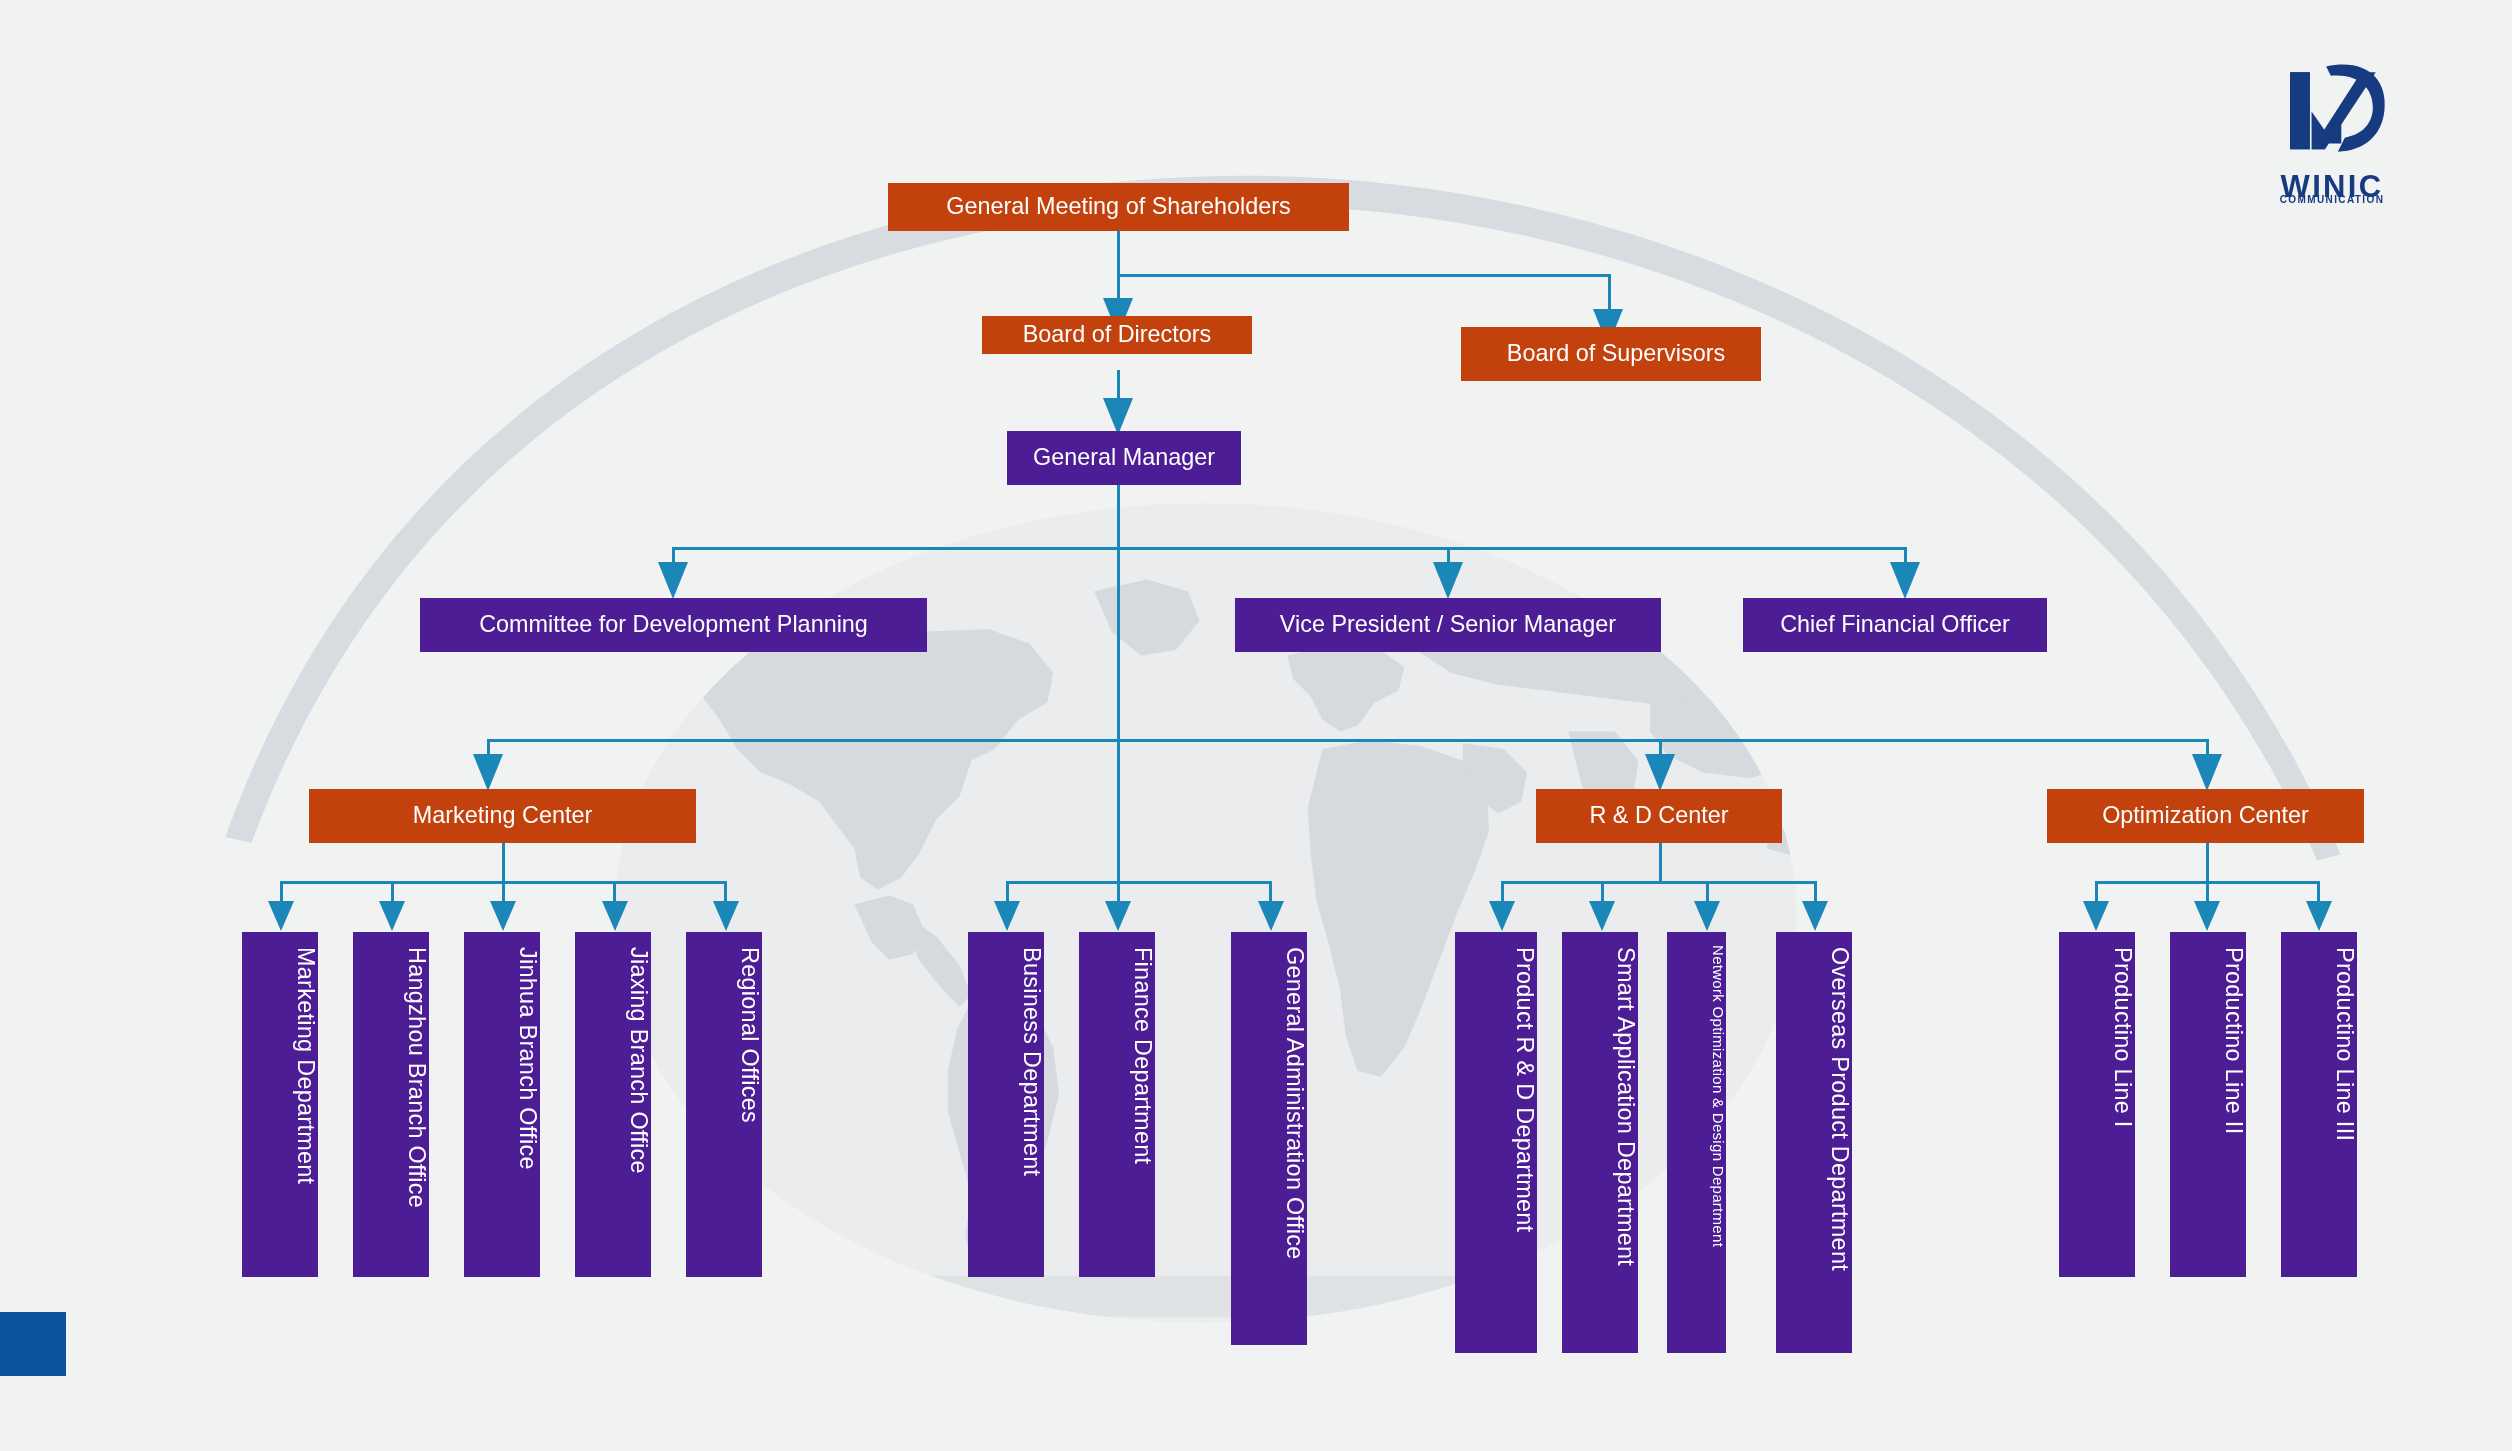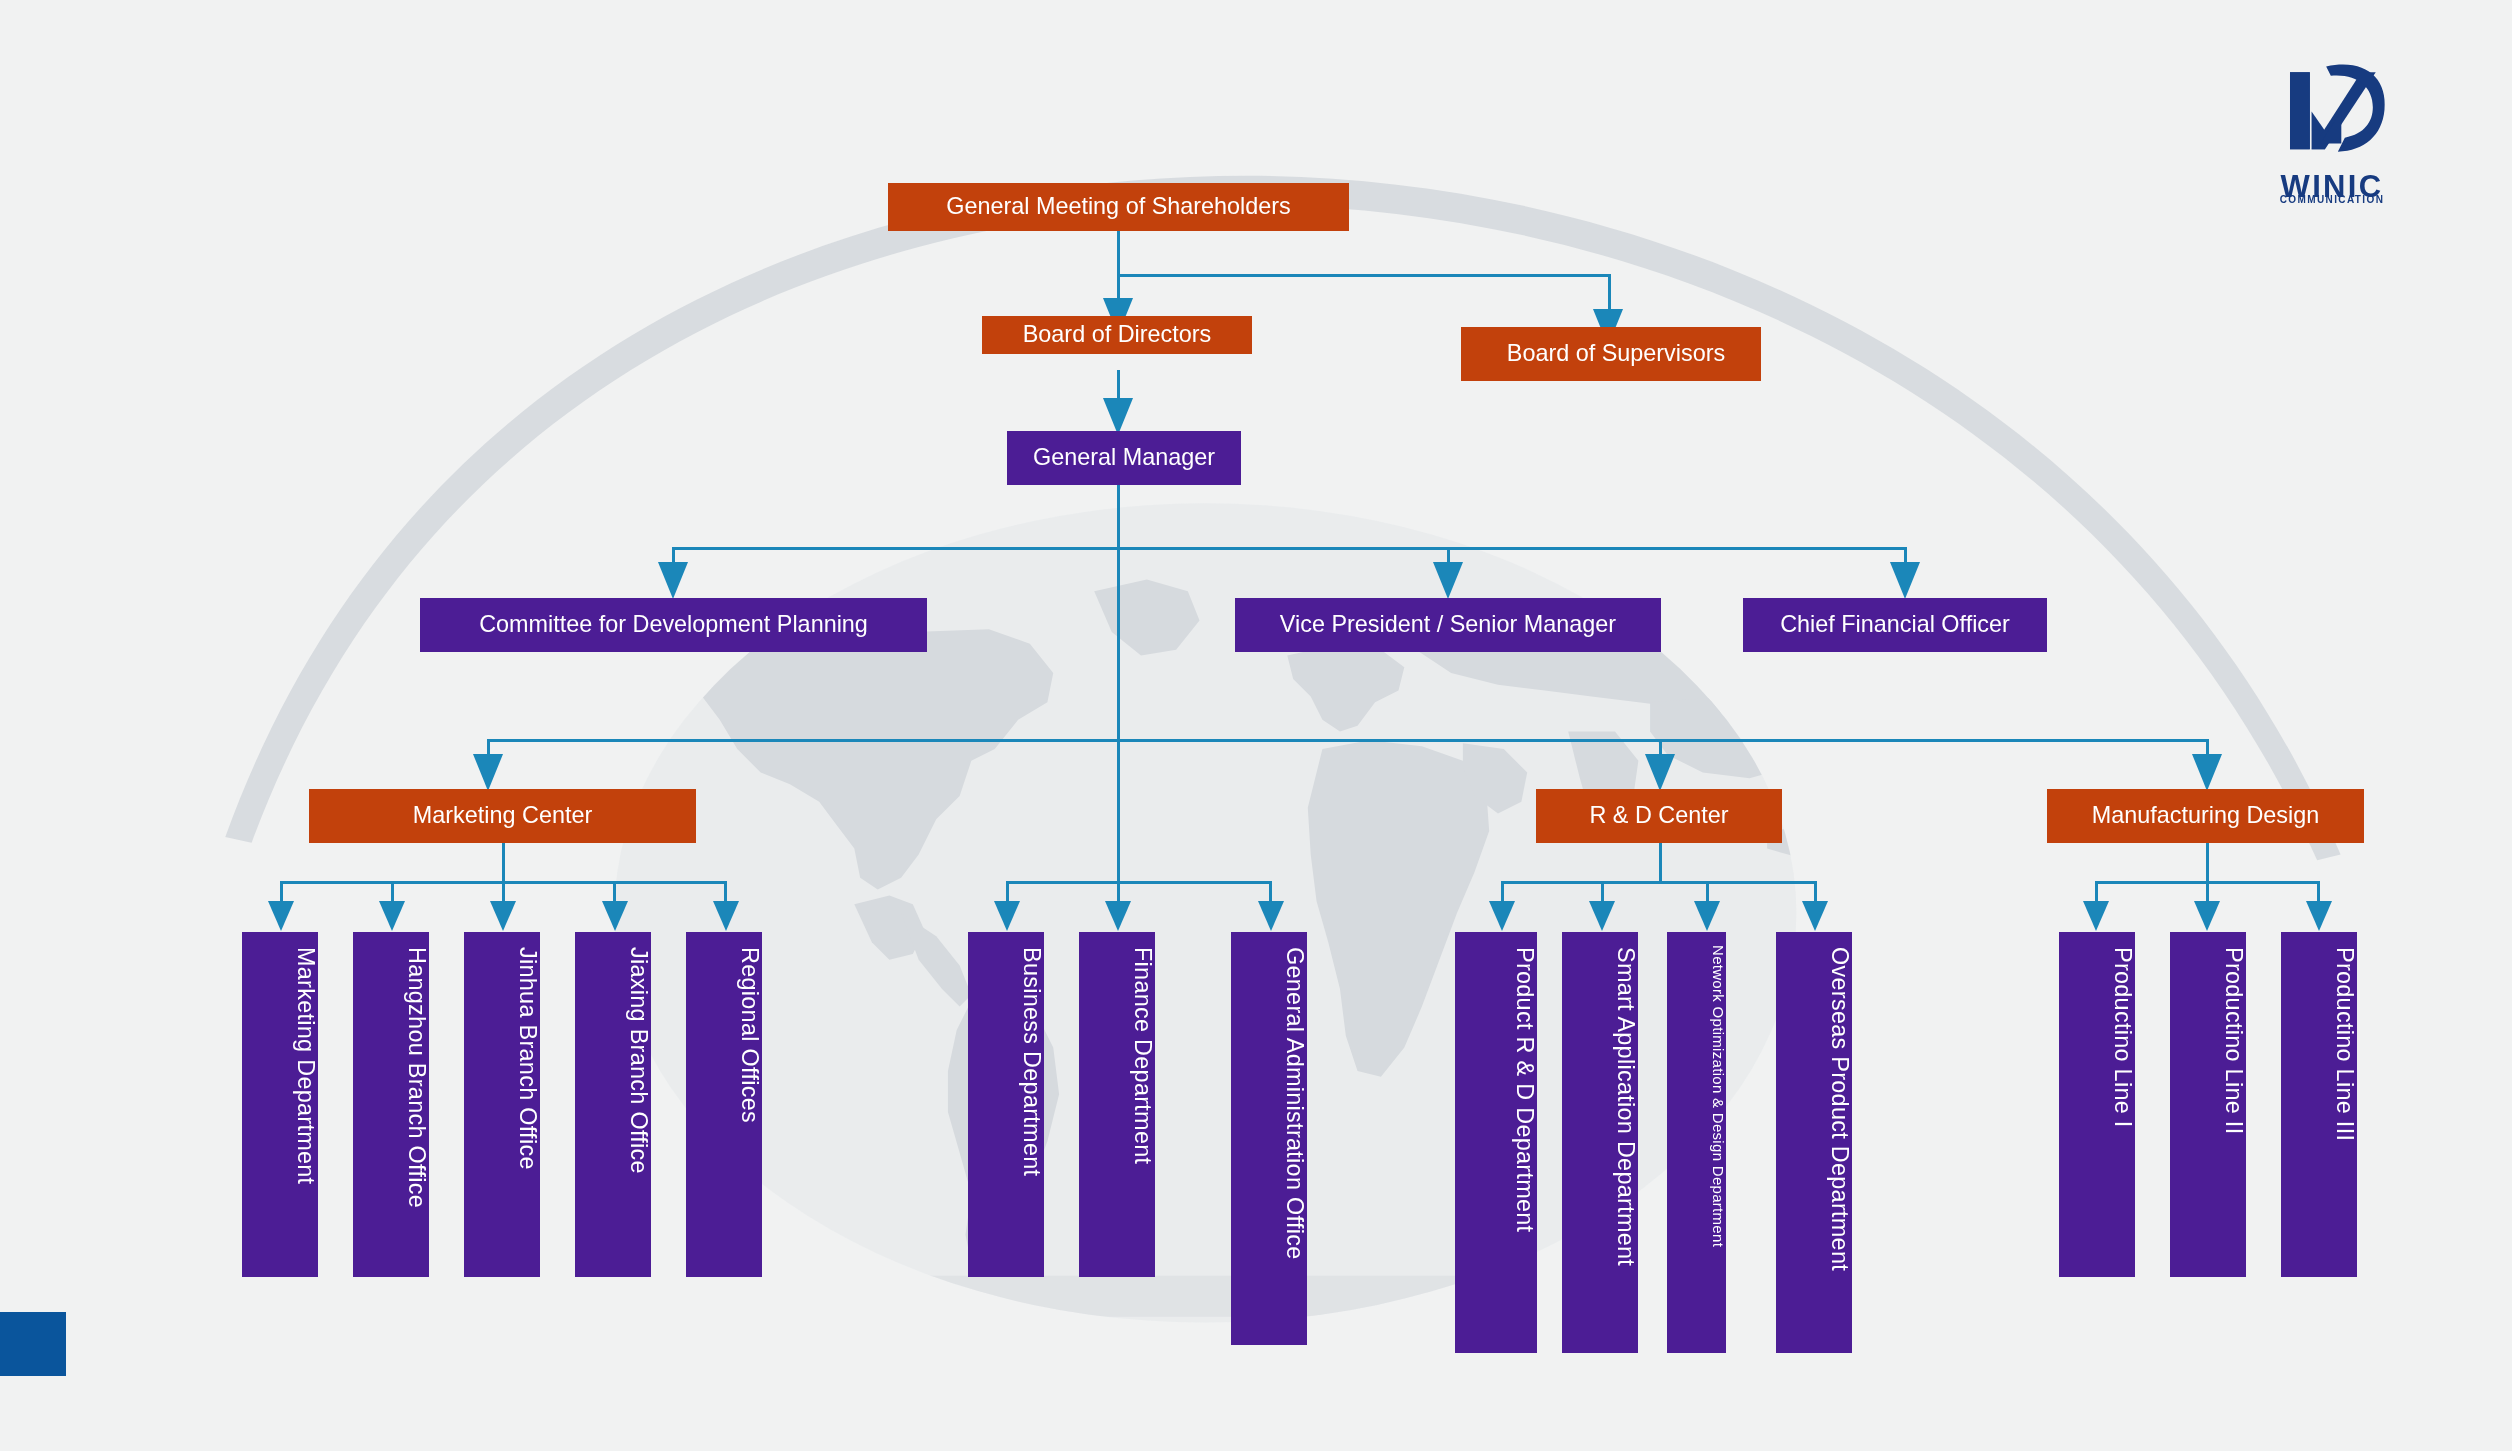--- a/index.html
+++ b/index.html
@@ -227,21 +227,21 @@
   <div class="node light" style="left:420px;top:598px;width:507px;height:54px;">Committee for Development Planning</div>
 
   <div class="node light" style="left:1235px;top:598px;width:426px;height:54px;">Vice President / Senior Manager</div>
 
   <div class="node light" style="left:1743px;top:598px;width:304px;height:54px;">Chief Financial Officer</div>
 
   <div class="node dark" style="left:309px;top:789px;width:387px;height:54px;">Marketing Center</div>
 
   <div class="node dark" style="left:1536px;top:789px;width:246px;height:54px;">R &amp; D Center</div>
 
-  <div class="node dark" style="left:2047px;top:789px;width:317px;height:54px;">Manufacturing Design</div>
+  <div class="node dark" style="left:2047px;top:789px;width:317px;height:54px;">Optimization Center</div>
 
   <div class="node light vert" style="left:242px;top:932px;width:76px;height:345px;">Marketing Department</div>
   <div class="node light vert" style="left:353px;top:932px;width:76px;height:345px;">Hangzhou Branch Office</div>
   <div class="node light vert" style="left:464px;top:932px;width:76px;height:345px;">Jinhua Branch Office</div>
   <div class="node light vert" style="left:575px;top:932px;width:76px;height:345px;">Jiaxing Branch Office</div>
   <div class="node light vert" style="left:686px;top:932px;width:76px;height:345px;">Regional Offices</div>
 
   <div class="node light vert" style="left:968px;top:932px;width:76px;height:345px;">Business Department</div>
   <div class="node light vert" style="left:1079px;top:932px;width:76px;height:345px;">Finance Department</div>
   <div class="node light vert" style="left:1231px;top:932px;width:76px;height:413px;">General Administration Office</div>

